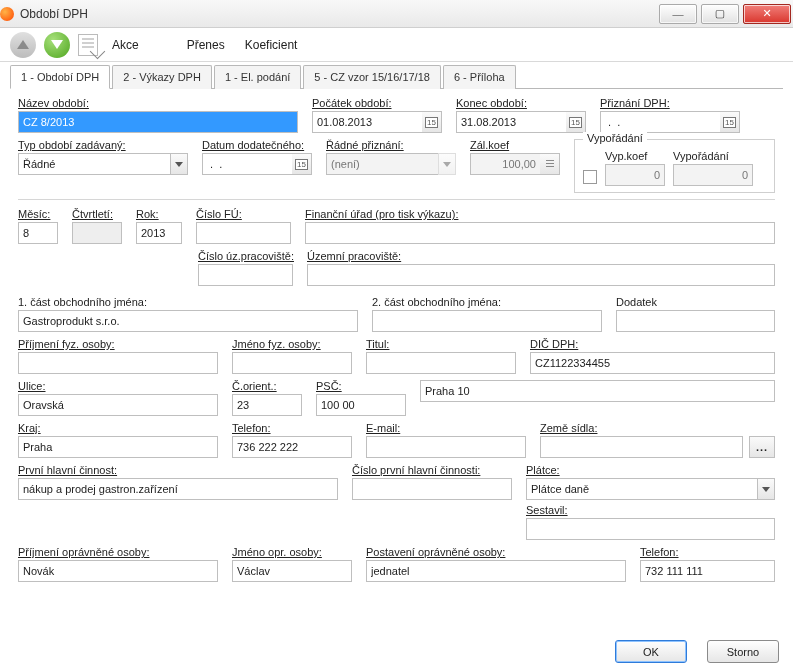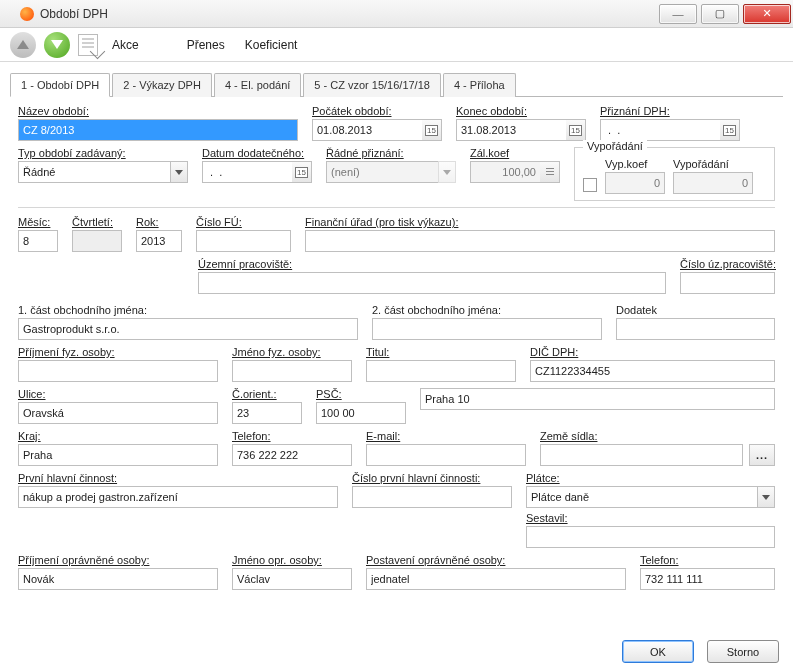--- a/index.html
+++ b/index.html
@@ -1,41 +1,41 @@
 <!DOCTYPE html>
 <html><head>
 <meta charset="utf-8">
 <style>
   * { box-sizing: border-box; }
   html,body { margin:0; padding:0; font-family: "Segoe UI", Tahoma, sans-serif; font-size:11px; color:#222; }
   body { background:#fff; width:793px; height:671px; overflow:hidden; }
 
   
-  .titlebar { height:28px; background:linear-gradient(#f8f8f8,#e9e9e9); border-bottom:1px solid #cfcfcf; display:flex; align-items:center; padding:0 2px 0 20px; }
+  .titlebar { height:28px; background:linear-gradient(#f8f8f8,#e9e9e9); border-bottom:1px solid #cfcfcf; display:flex; align-items:center; padding:0 2px 0 0; }
   .titlebar .appicon { width:14px; height:14px; border-radius:50%; background:radial-gradient(circle at 35% 35%, #ffb347, #ff4500); margin-right:6px; }
   .titlebar .title { flex:1; font-size:12px; color:#333; }
   .winbtns { display:flex; gap:4px; }
   .winbtn { width:38px; height:20px; border:1px solid #aaa; border-radius:2px; background:linear-gradient(#fefefe,#e2e2e2); display:flex; align-items:center; justify-content:center; font-size:11px; color:#333; font-family: "Segoe UI Symbol"; box-shadow:inset 0 0 0 1px rgba(255,255,255,.7); }
   .winbtn.close { width:48px; background:linear-gradient(#f17f7a,#d9362d); color:#fff; border-color:#a32820; }
 
   
   .toolbar { height:34px; display:flex; align-items:center; gap:8px; padding:0 10px; border-bottom:1px solid #d9d9d9; }
   .tbtn-round { width:26px; height:26px; border-radius:50%; display:flex; align-items:center; justify-content:center; color:#fff; font-size:16px; }
   .tbtn-up { background:linear-gradient(#e0e0e0,#bcbcbc); color:#8a8a8a; }
   .tbtn-up::before{ content:""; width:0; height:0; border-left:6px solid transparent; border-right:6px solid transparent; border-bottom:9px solid #8a8a8a; }
   .tbtn-down { background:radial-gradient(circle at 35% 30%, #a6e07a, #4fa51f); }
   .tbtn-down::before{ content:""; width:0; height:0; border-left:6px solid transparent; border-right:6px solid transparent; border-top:9px solid #fff; }
   .tbtn-doc { width:20px; height:22px; background:#fff; border:1px solid #bbb; position:relative; }
   .tbtn-doc::before{content:""; position:absolute; top:3px; left:3px; right:3px; height:2px; background:#d0d0d0; box-shadow:0 4px 0 #d0d0d0, 0 8px 0 #d0d0d0;}
   .tbtn-doc::after{content:""; position:absolute; right:-6px; bottom:-2px; width:10px; height:10px; border:1px solid #888; border-top:0; border-right:0; transform:rotate(-45deg); background:transparent;}
   .tool-link { font-size:12px; color:#222; padding:4px 6px; cursor:pointer; }
   .tool-link.disabled { color:#999; }
 
   
-  .tabs { margin:10px 10px 0 10px; display:flex; border-bottom:1px solid #b8b8b8; }
+  .tabs { margin:2px 10px 0 10px; display:flex; border-bottom:1px solid #b8b8b8; }
   .tab { padding:5px 10px; border:1px solid #b8b8b8; border-bottom:none; background:#f4f4f4; margin-right:2px; border-radius:2px 2px 0 0; position:relative; top:1px; cursor:pointer; font-size:11px; color:#333; }
   .tab.active { background:#fff; border-bottom:1px solid #fff; }
 
   
   .formbody { padding:8px 18px 6px 18px; }
   .lbl { font-size:11px; color:#222; margin-bottom:2px; white-space:nowrap; }
   .lbl.u { text-decoration: underline; text-decoration-color:#222; text-underline-offset:1px; }
   .fld { display:flex; flex-direction:column; }
   .row { display:flex; gap:14px; margin-bottom:6px; }
   input.tx, .tx { height:22px; border:1px solid #bfbfbf; padding:2px 4px; font-family:inherit; font-size:11px; background:#fff; color:#222; width:100%; }
@@ -51,21 +51,21 @@
   .nbtn { width:20px; border:1px solid #bfbfbf; border-left:none; background:linear-gradient(#fafafa,#e6e6e6); display:flex; align-items:center; justify-content:center; }
   .nbtn::before{ content:""; width:8px; height:8px; background:repeating-linear-gradient(#888,#888 1px, transparent 1px, transparent 3px); }
   .ebtn { width:26px; height:22px; border:1px solid #bfbfbf; background:linear-gradient(#fafafa,#e6e6e6); display:flex; align-items:center; justify-content:center; font-weight:bold; letter-spacing:1px; }
   .chk { width:14px; height:14px; border:1px solid #999; display:inline-block; background:#fff; }
   .group { position:relative; border:1px solid #cfcfcf; padding:10px 8px 6px 8px; }
   .group .legend { position:absolute; top:-8px; left:8px; background:#fff; padding:0 4px; font-size:11px; }
 
   .hr { height:1px; background:#d6d6d6; margin:6px 0 8px 0; }
 
   
-  .footer { position:absolute; bottom:8px; right:14px; display:flex; gap:13px; }
+  .footer { position:absolute; bottom:8px; right:14px; display:flex; gap:20px; }
   .btn { min-width:72px; height:23px; border:1px solid #8a8a8a; border-radius:3px; background:linear-gradient(#fefefe,#e6e6e6); display:flex; align-items:center; justify-content:center; font-size:11px; padding:0 12px; cursor:pointer; }
   .btn.primary { border-color:#2f7bd9; box-shadow:0 0 0 1px #8ec3ff inset; }
 </style>
 </head>
 <body>
 
 <div class="titlebar">
   <div class="appicon"></div>
   <div class="title">Období DPH</div>
   <div class="winbtns">
@@ -82,23 +82,23 @@
   <div class="tool-link">Akce</div>
   <div style="width:20px"></div>
   <div class="tool-link">Přenes</div>
   <div class="tool-link">Koeficient</div>
   <div style="width:20px"></div>
 </div>
 
 <div class="tabs">
   <div class="tab active">1 - Období DPH</div>
   <div class="tab">2 - Výkazy DPH</div>
-  <div class="tab">4 - El. podání</div>
+  <div class="tab">1 - El. podání</div>
   <div class="tab">5 - CZ vzor 15/16/17/18</div>
-  <div class="tab">4 - Příloha</div>
+  <div class="tab">6 - Příloha</div>
 </div>
 
 <div class="formbody">
 
   <div class="row">
     <div class="fld" style="width:280px;">
       <div class="lbl u">Název období:</div>
       <input class="tx sel" value="CZ 8/2013" style="">
     </div>
     <div class="fld" style="width:130px;">
@@ -190,26 +190,26 @@
         <div class="lbl u">Číslo FÚ:</div>
         <input class="tx" value="" style="">
       </div>
     <div class="fld" style="flex:1;">
         <div class="lbl u">Finanční úřad (pro tisk výkazu):</div>
         <input class="tx" value="" style="">
       </div>
   </div>
   <div class="row">
     <div style="width:166px;"></div>
-    <div class="fld" style="flex:1;">
-        <div class="lbl u">Územní pracoviště:</div>
-        <input class="tx" value="" style="">
-      </div>
     <div class="fld" style="width:95px;">
         <div class="lbl u">Číslo úz.pracoviště:</div>
+        <input class="tx" value="" style="">
+      </div>
+    <div class="fld" style="flex:1;">
+        <div class="lbl u">Územní pracoviště:</div>
         <input class="tx" value="" style="">
       </div>
   </div>
 
   <div style="height:4px"></div>
 
   <div class="row">
     <div class="fld" style="width:340px;">
         <div class="lbl">1. část obchodního jména:</div>
         <input class="tx" value="Gastroprodukt s.r.o." style="">

